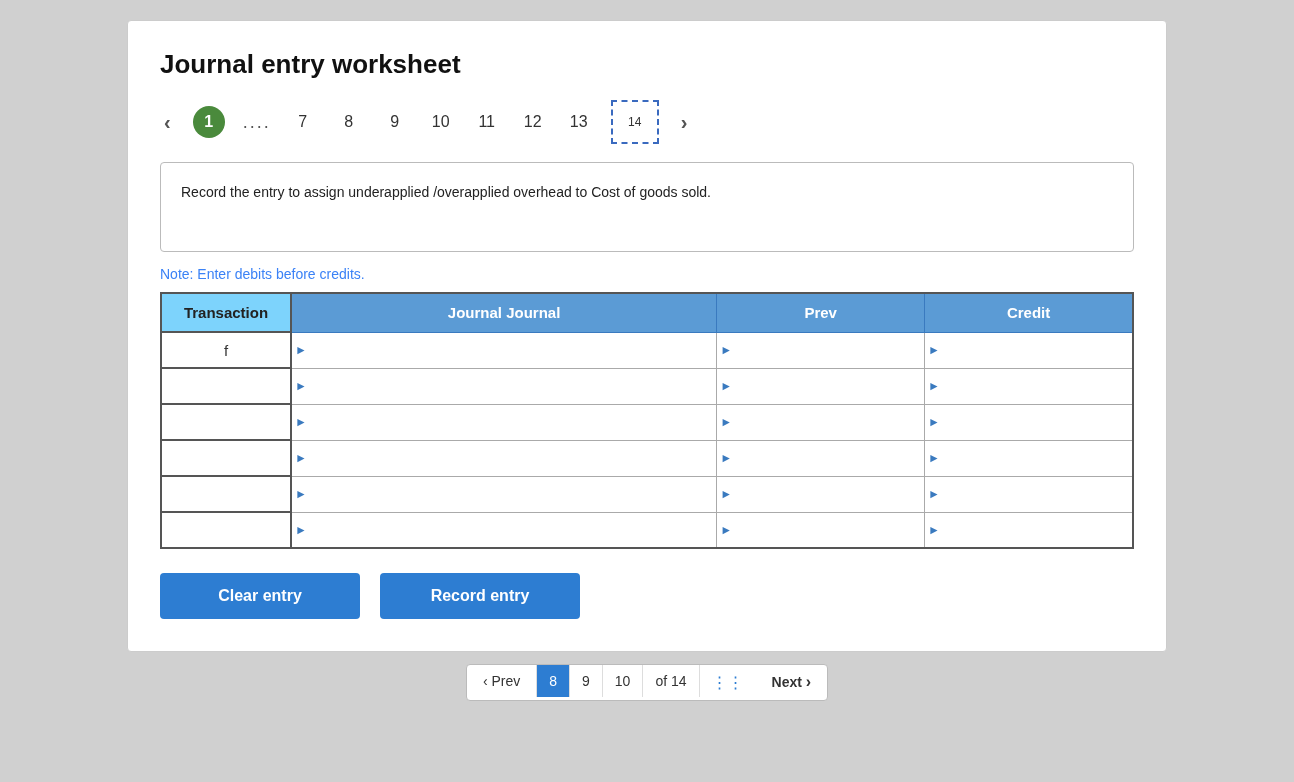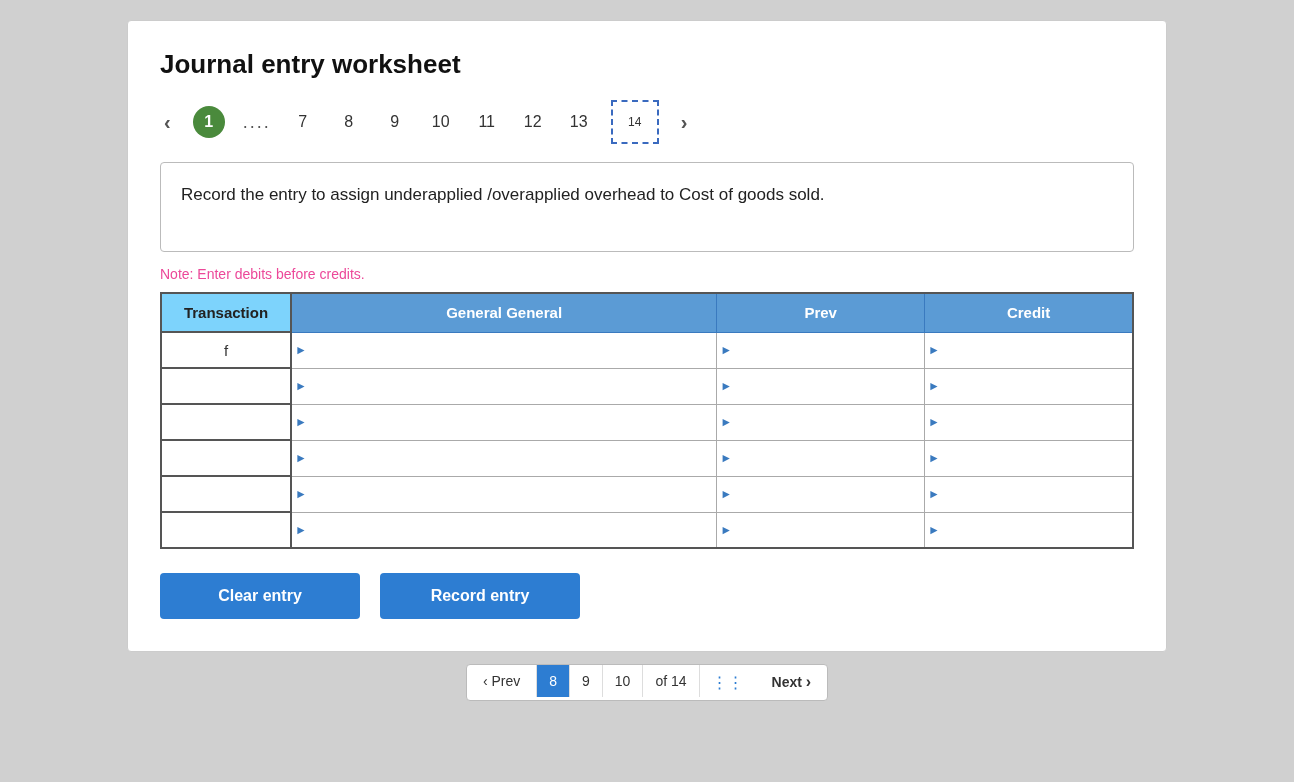--- a/index.html
+++ b/index.html
@@ -77,26 +77,26 @@
       justify-content: center;
       font-size: 12px;
     }
     
     .description-box {
       border: 1px solid #bbb;
       border-radius: 4px;
       padding: 18px 20px;
       margin-bottom: 14px;
       color: #222;
-      font-size: 17px;
+      font-size: 14px;
       line-height: 1.6;
       min-height: 90px;
     }
     .note-text {
-      color: #ec4899;
+      color: #3b82f6;
       font-size: 14px;
       margin-bottom: 10px;
     }
     
     .journal-table {
       width: 100%;
       border-collapse: collapse;
       border: 2px solid #555;
       margin-bottom: 24px;
     }
@@ -266,21 +266,21 @@
   <div class="description-box">
     <span>Record the entry to assign underapplied /overapplied overhead to Cost of goods sold.</span>
   </div>
 
   <div class="note-text">Note: Enter debits before credits.</div>
 
   <table class="journal-table">
     <thead>
       <tr>
         <th class="th-transaction">Transaction</th>
-        <th>General General</th>
+        <th>Journal Journal</th>
         <th style="width:120px">Prev</th>
         <th style="width:120px">Credit</th>
       </tr>
     </thead>
     <tbody>
 
       <tr>
         <td class="td-transaction">f</td>
         <td>
           <div class="cell-inner">

